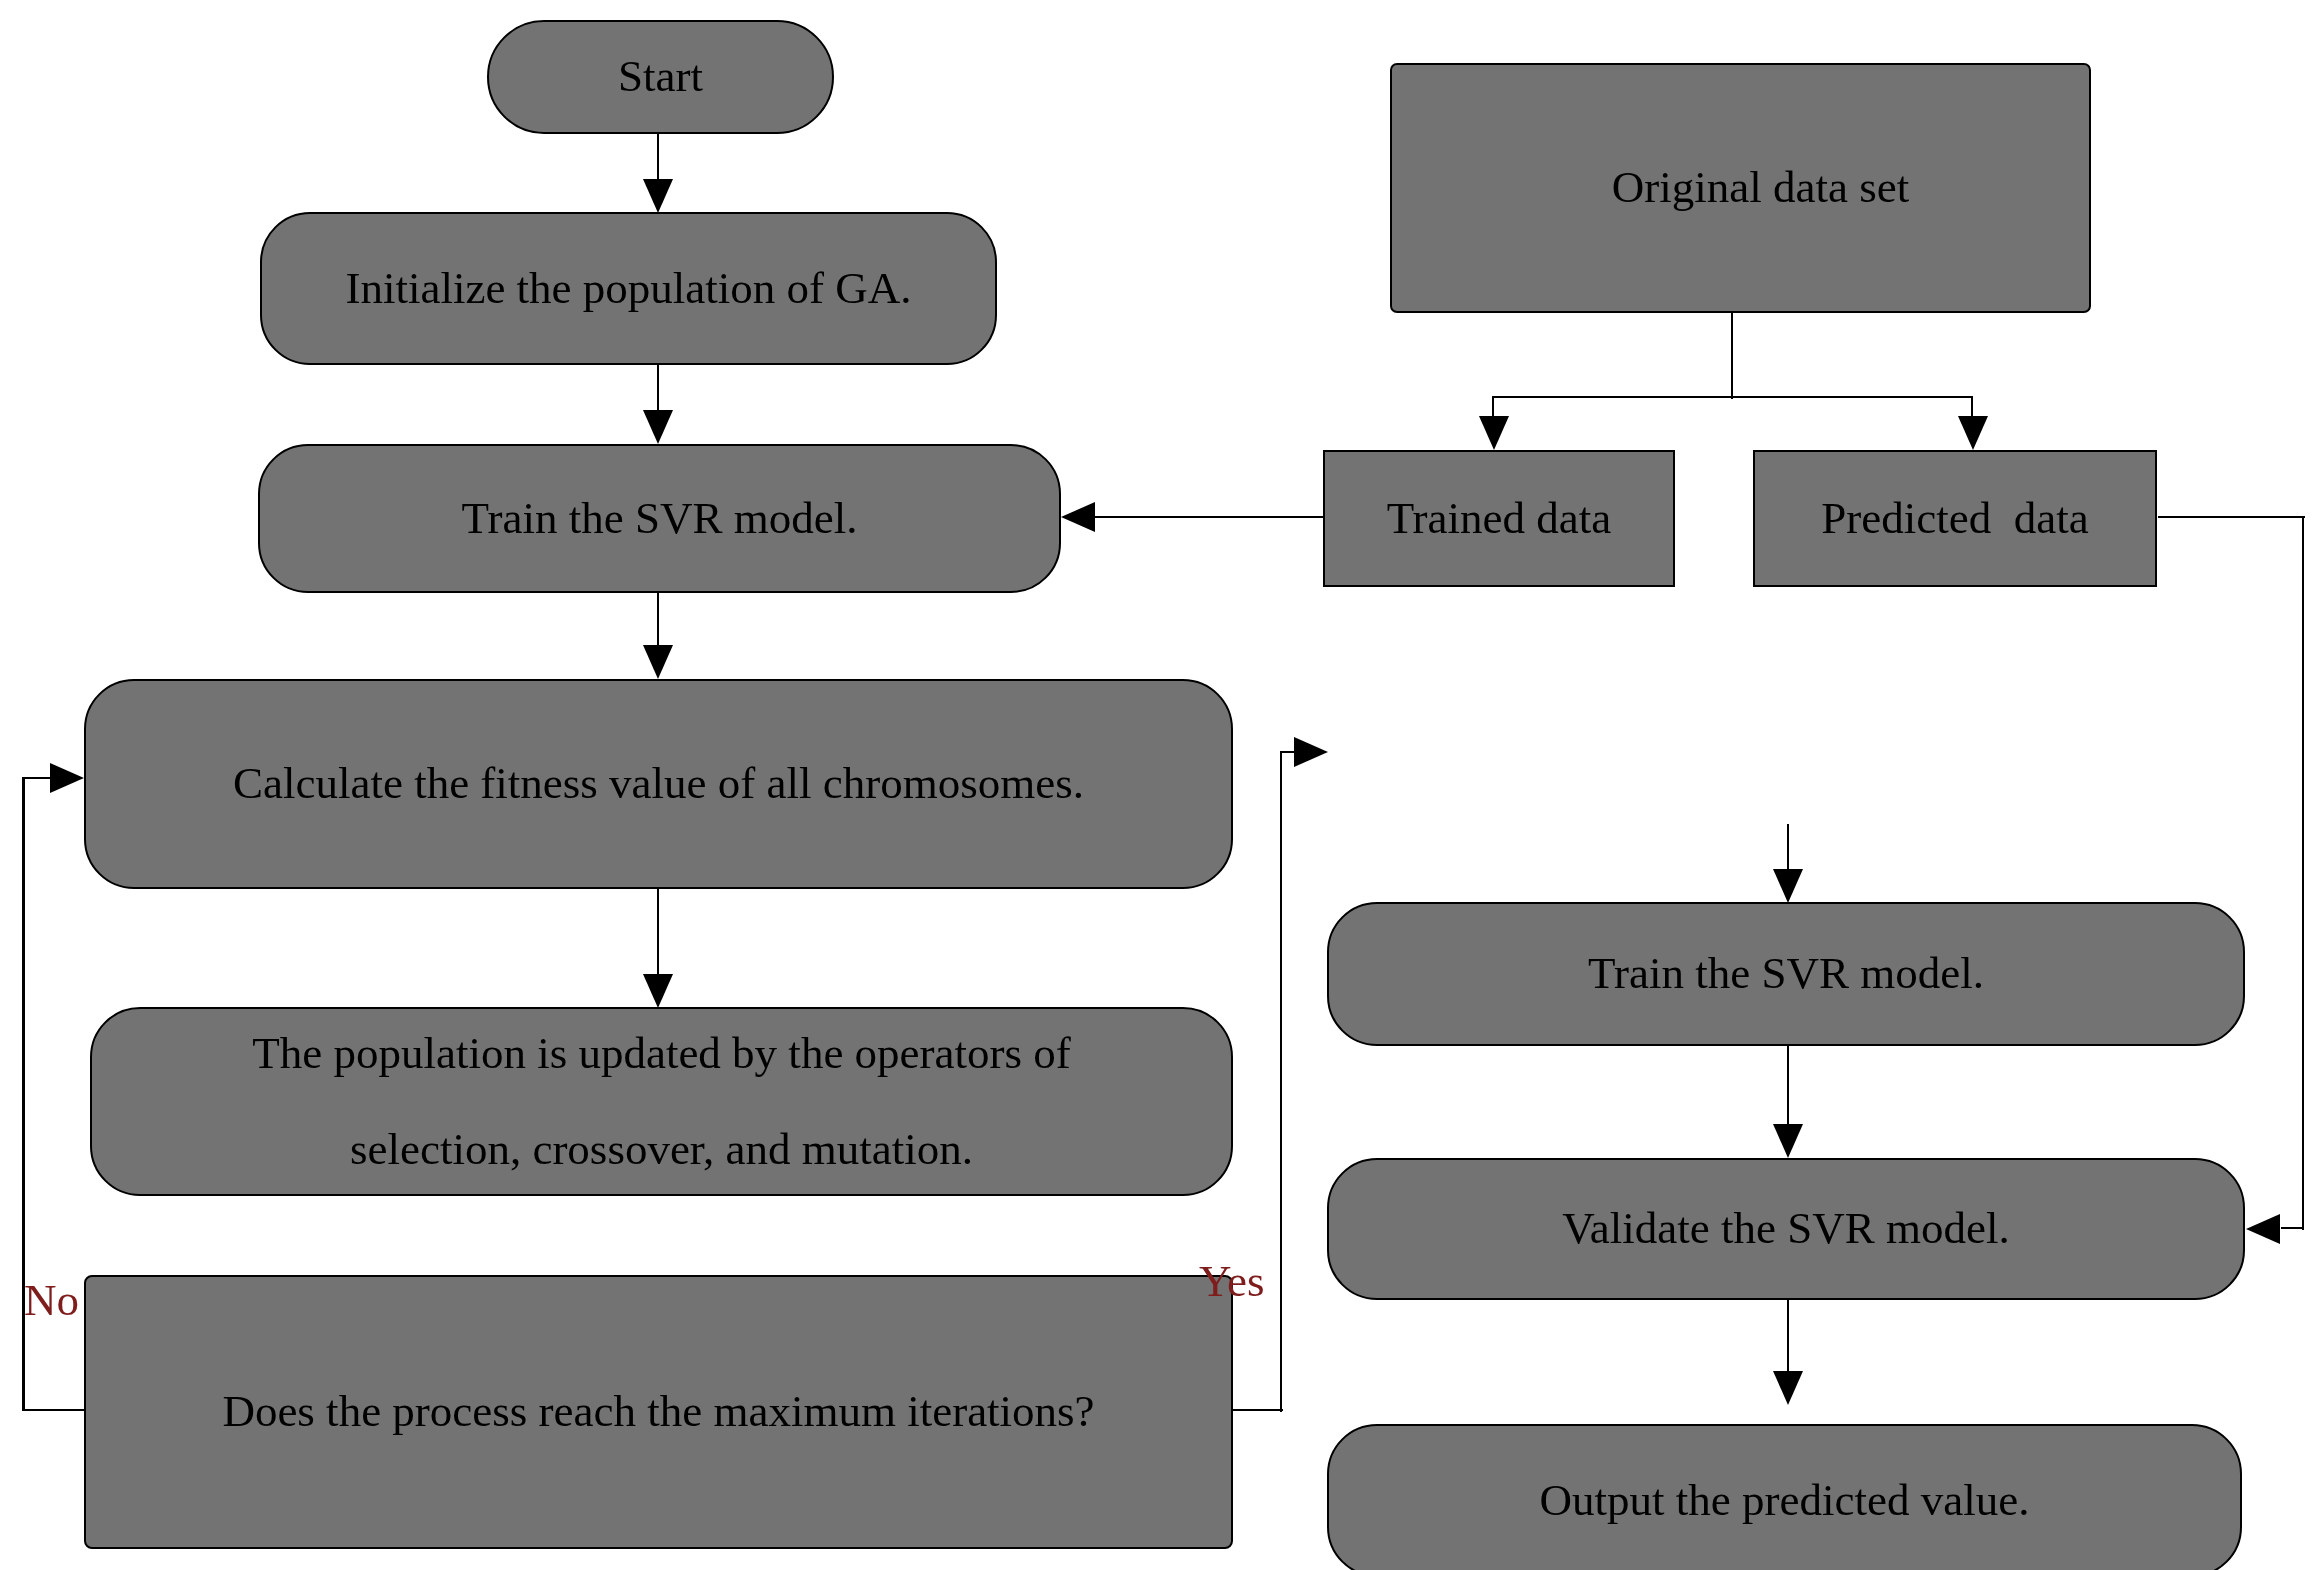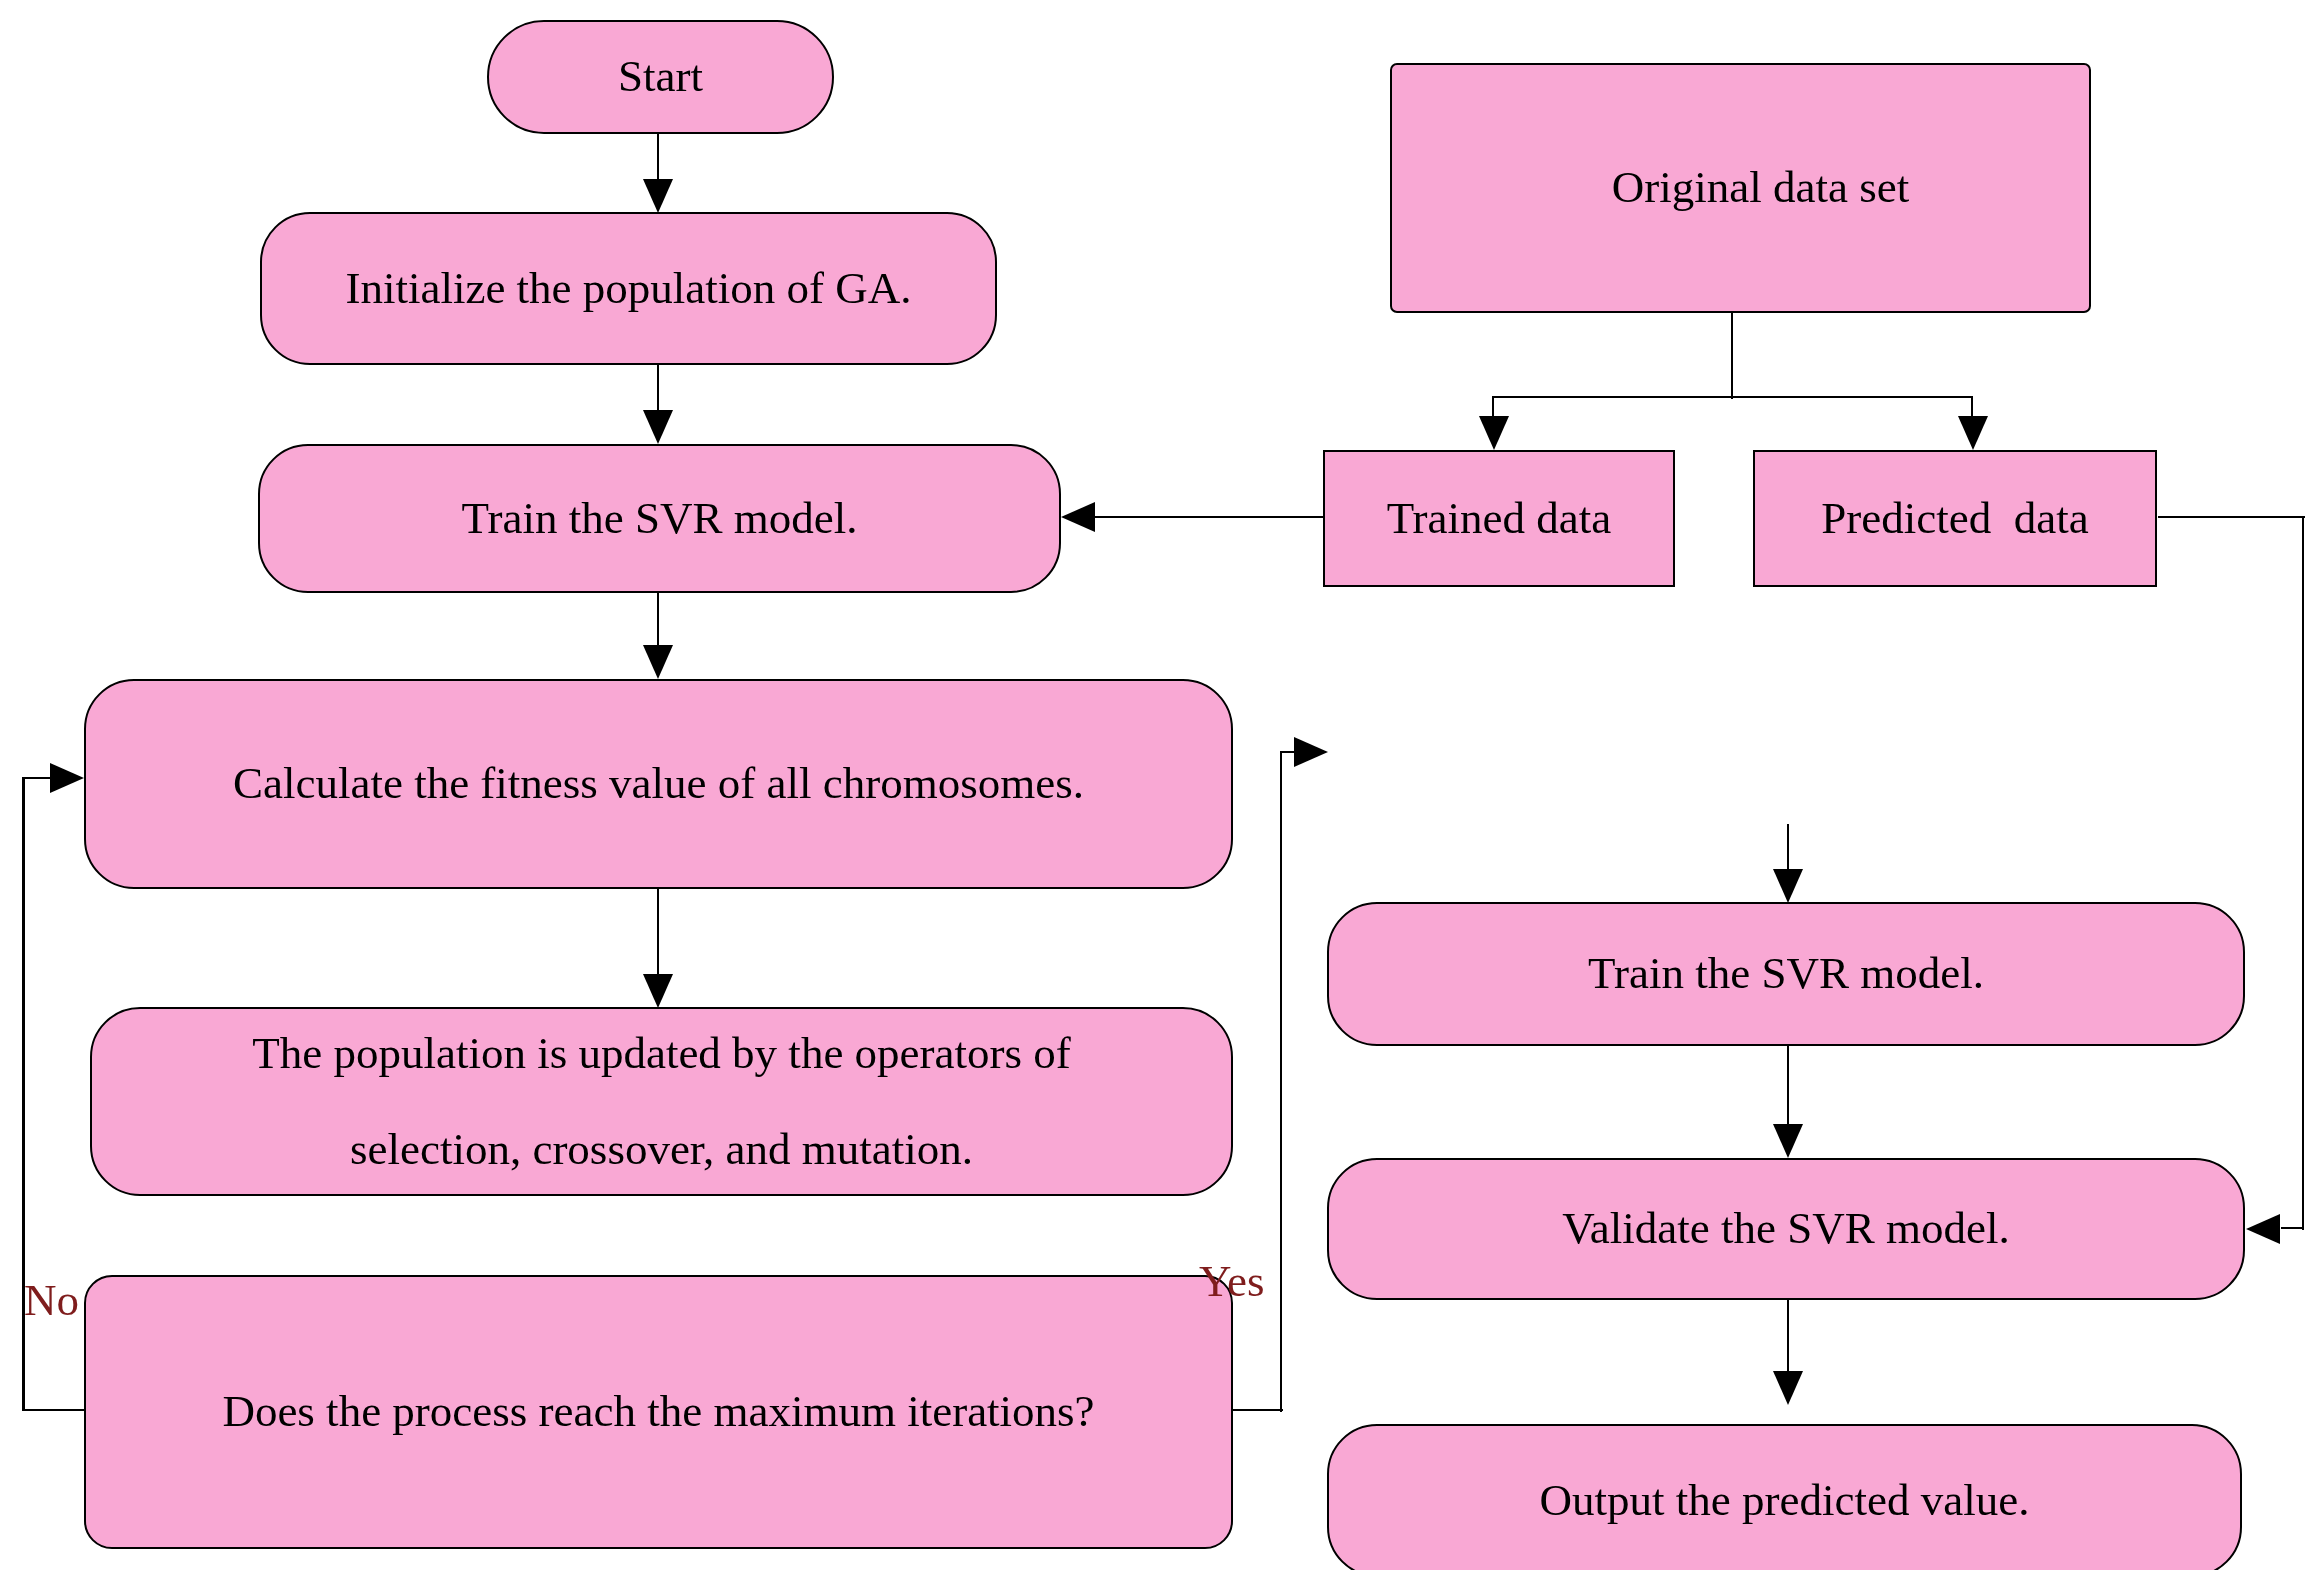--- a/index.html
+++ b/index.html
@@ -3,21 +3,21 @@
 <meta charset="utf-8">
 <style>
   html,body{margin:0;padding:0;background:#fff;}
   #canvas{
     position:relative;width:2319px;height:1570px;background:#ffffff;
     font-family:"Liberation Serif","DejaVu Serif",serif;color:#000;
     overflow:hidden;
   }
   .node{
     position:absolute;box-sizing:border-box;
-    background:#f9a8d4;border:2.4px solid #000;
+    background:#737373;border:2.4px solid #000;
     display:flex;align-items:center;justify-content:center;
     text-align:left;font-size:45px;line-height:1.18;
     white-space:pre-wrap;
   }
   .round{border-radius:50px;}
   .biground{border-radius:7px;padding-left:40px;}
   .pill{border-radius:114px;}
   .square{border-radius:0;}
   .multiline{flex-direction:column;line-height:2.12;}
   .edge-label{
@@ -53,21 +53,21 @@
 
   <div class="node round" style="left:258px;top:444px;width:803px;height:149px;">Train the SVR model.</div>
 
   <div class="node round" style="left:84px;top:679px;width:1149px;height:210px;">Calculate the fitness value of all chromosomes.</div>
 
   <div class="node round multiline" style="left:90px;top:1007px;width:1143px;height:189px;">
     <span>The population is updated by the operators of</span>
     <span>selection, crossover, and mutation.</span>
   </div>
 
-  <div class="node round" style="left:84px;top:1275px;width:1149px;height:274px;border-radius:28px;">Does the process reach the maximum iterations?</div>
+  <div class="node round" style="left:84px;top:1275px;width:1149px;height:274px;border-radius:8px;">Does the process reach the maximum iterations?</div>
 
   <div class="node biground" style="left:1390px;top:63px;width:701px;height:250px;">Original data set</div>
 
   <div class="node square" style="left:1753px;top:450px;width:404px;height:137px;">Predicted  data</div>
 
   <div class="node square" style="left:1323px;top:450px;width:352px;height:137px;">Trained data</div>
 
 
   <div class="node round" style="left:1327px;top:902px;width:918px;height:144px;">Train the SVR model.</div>
 

